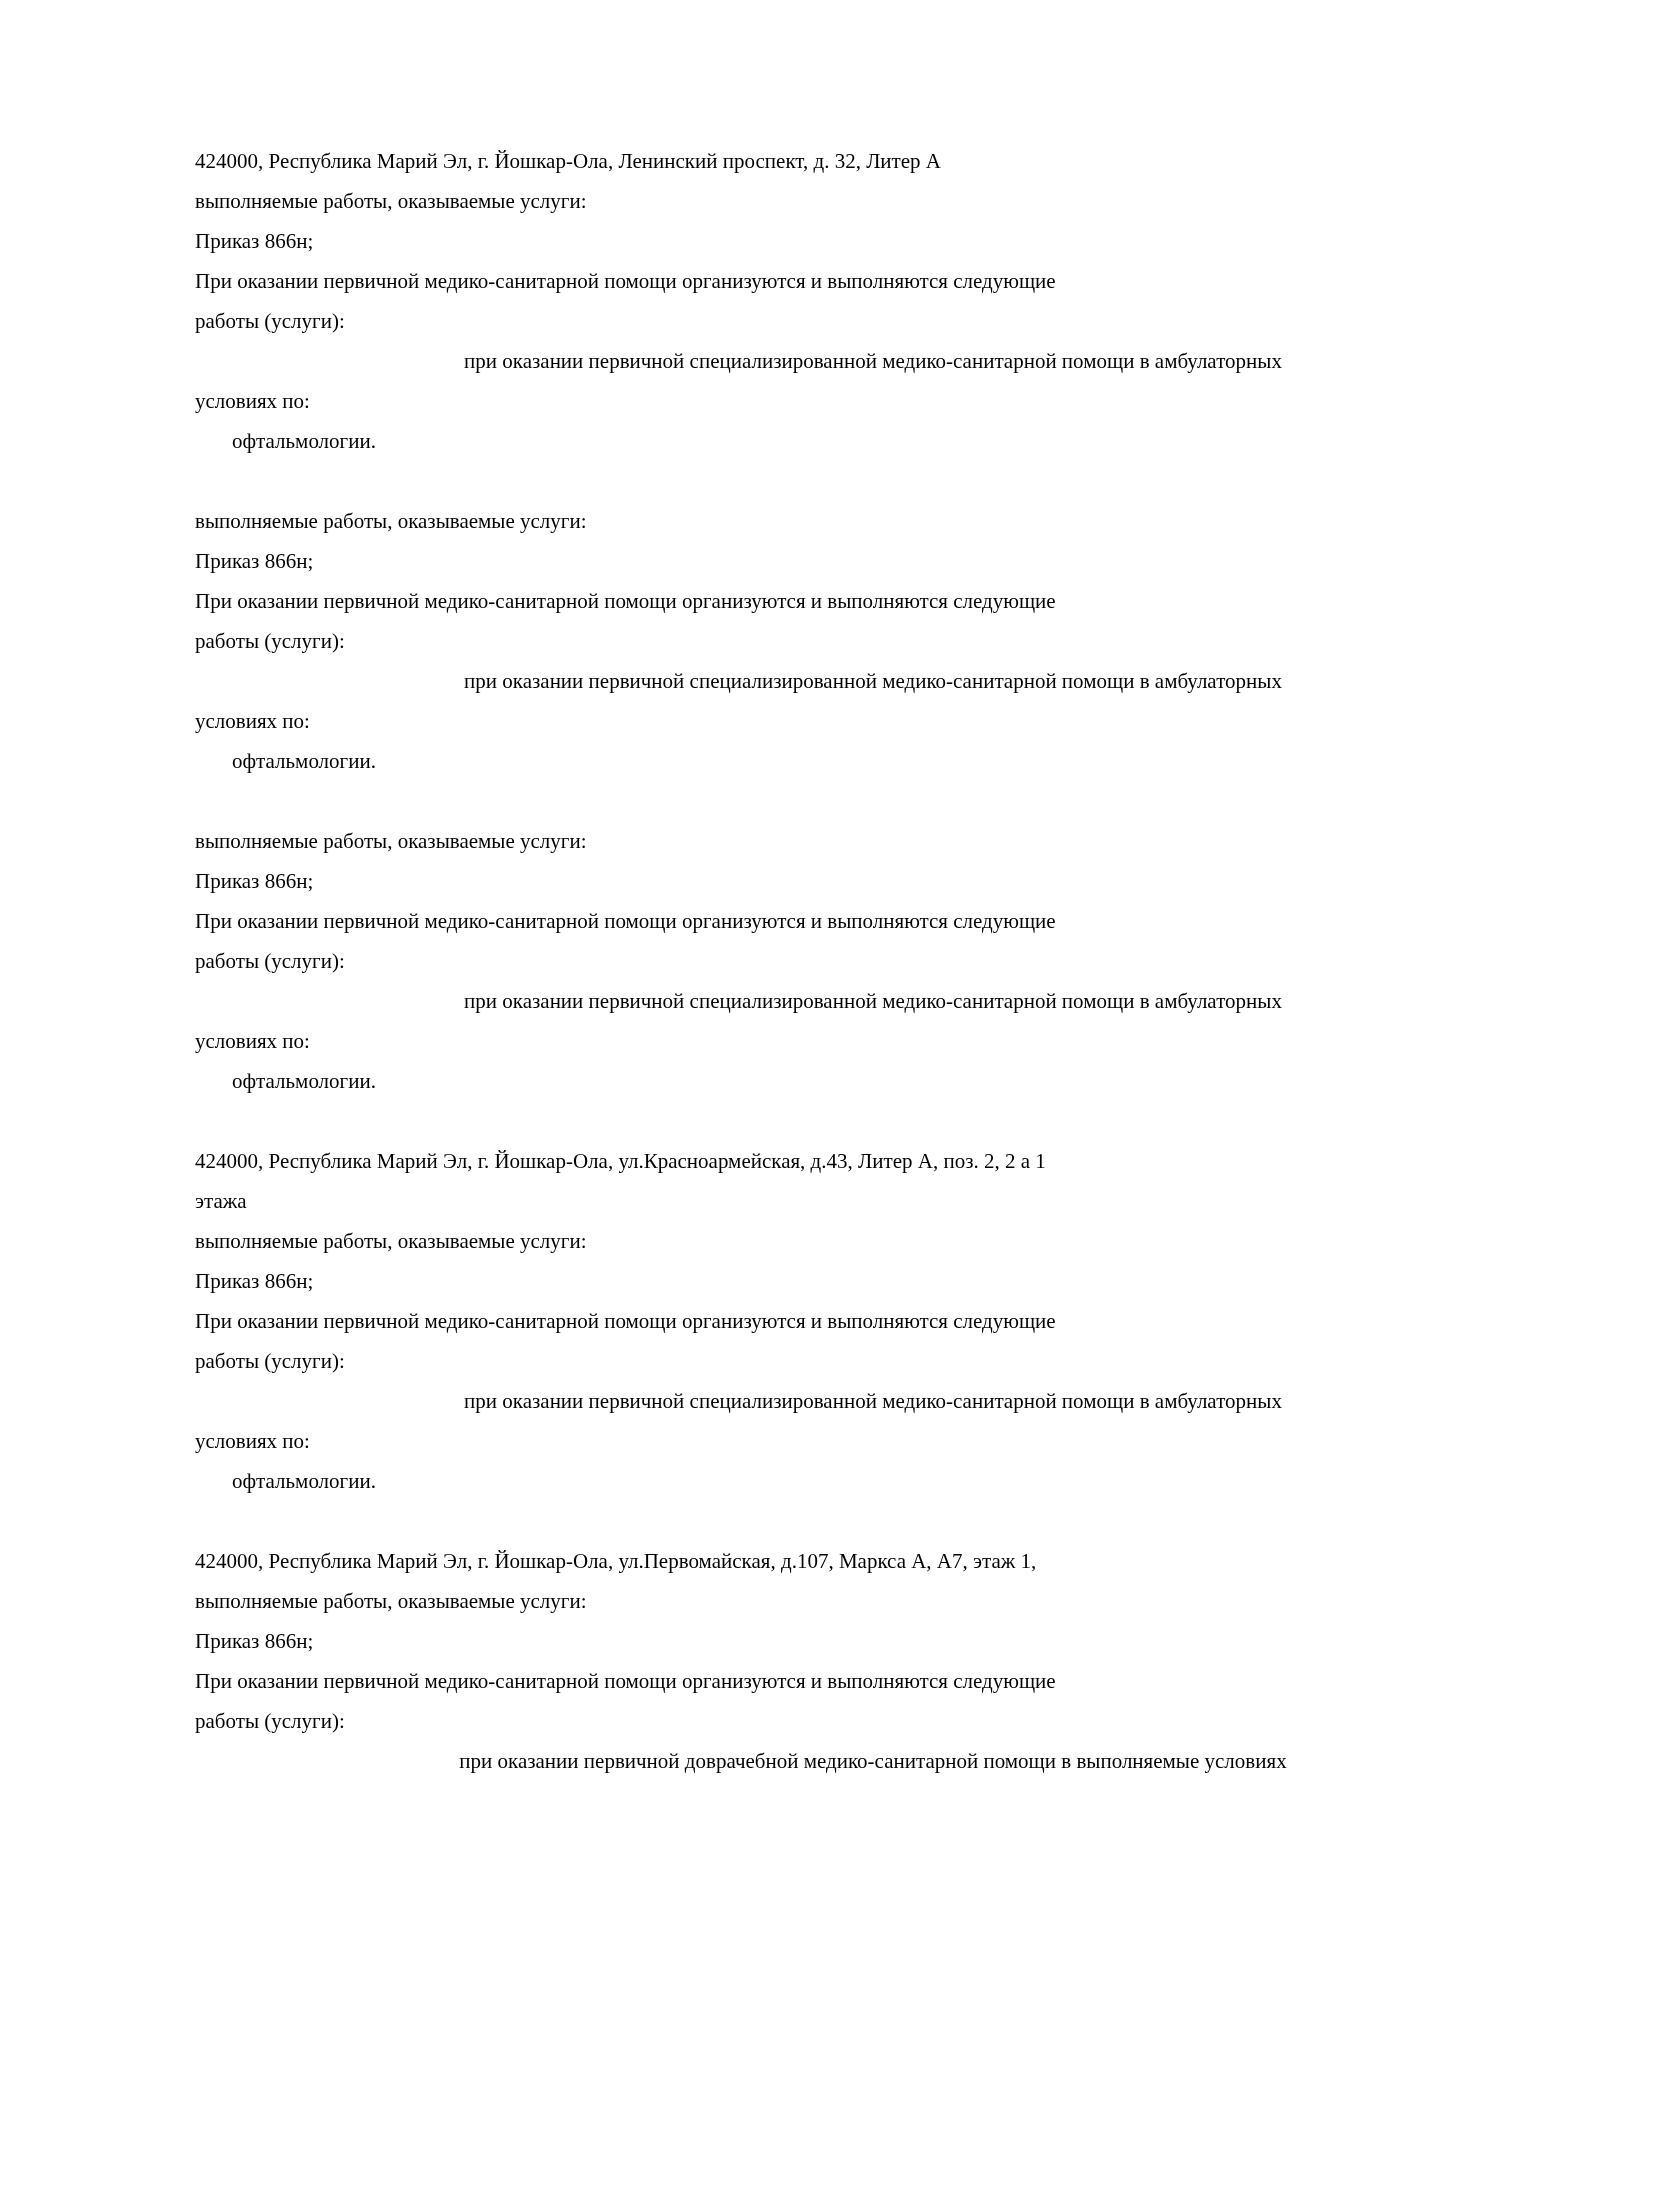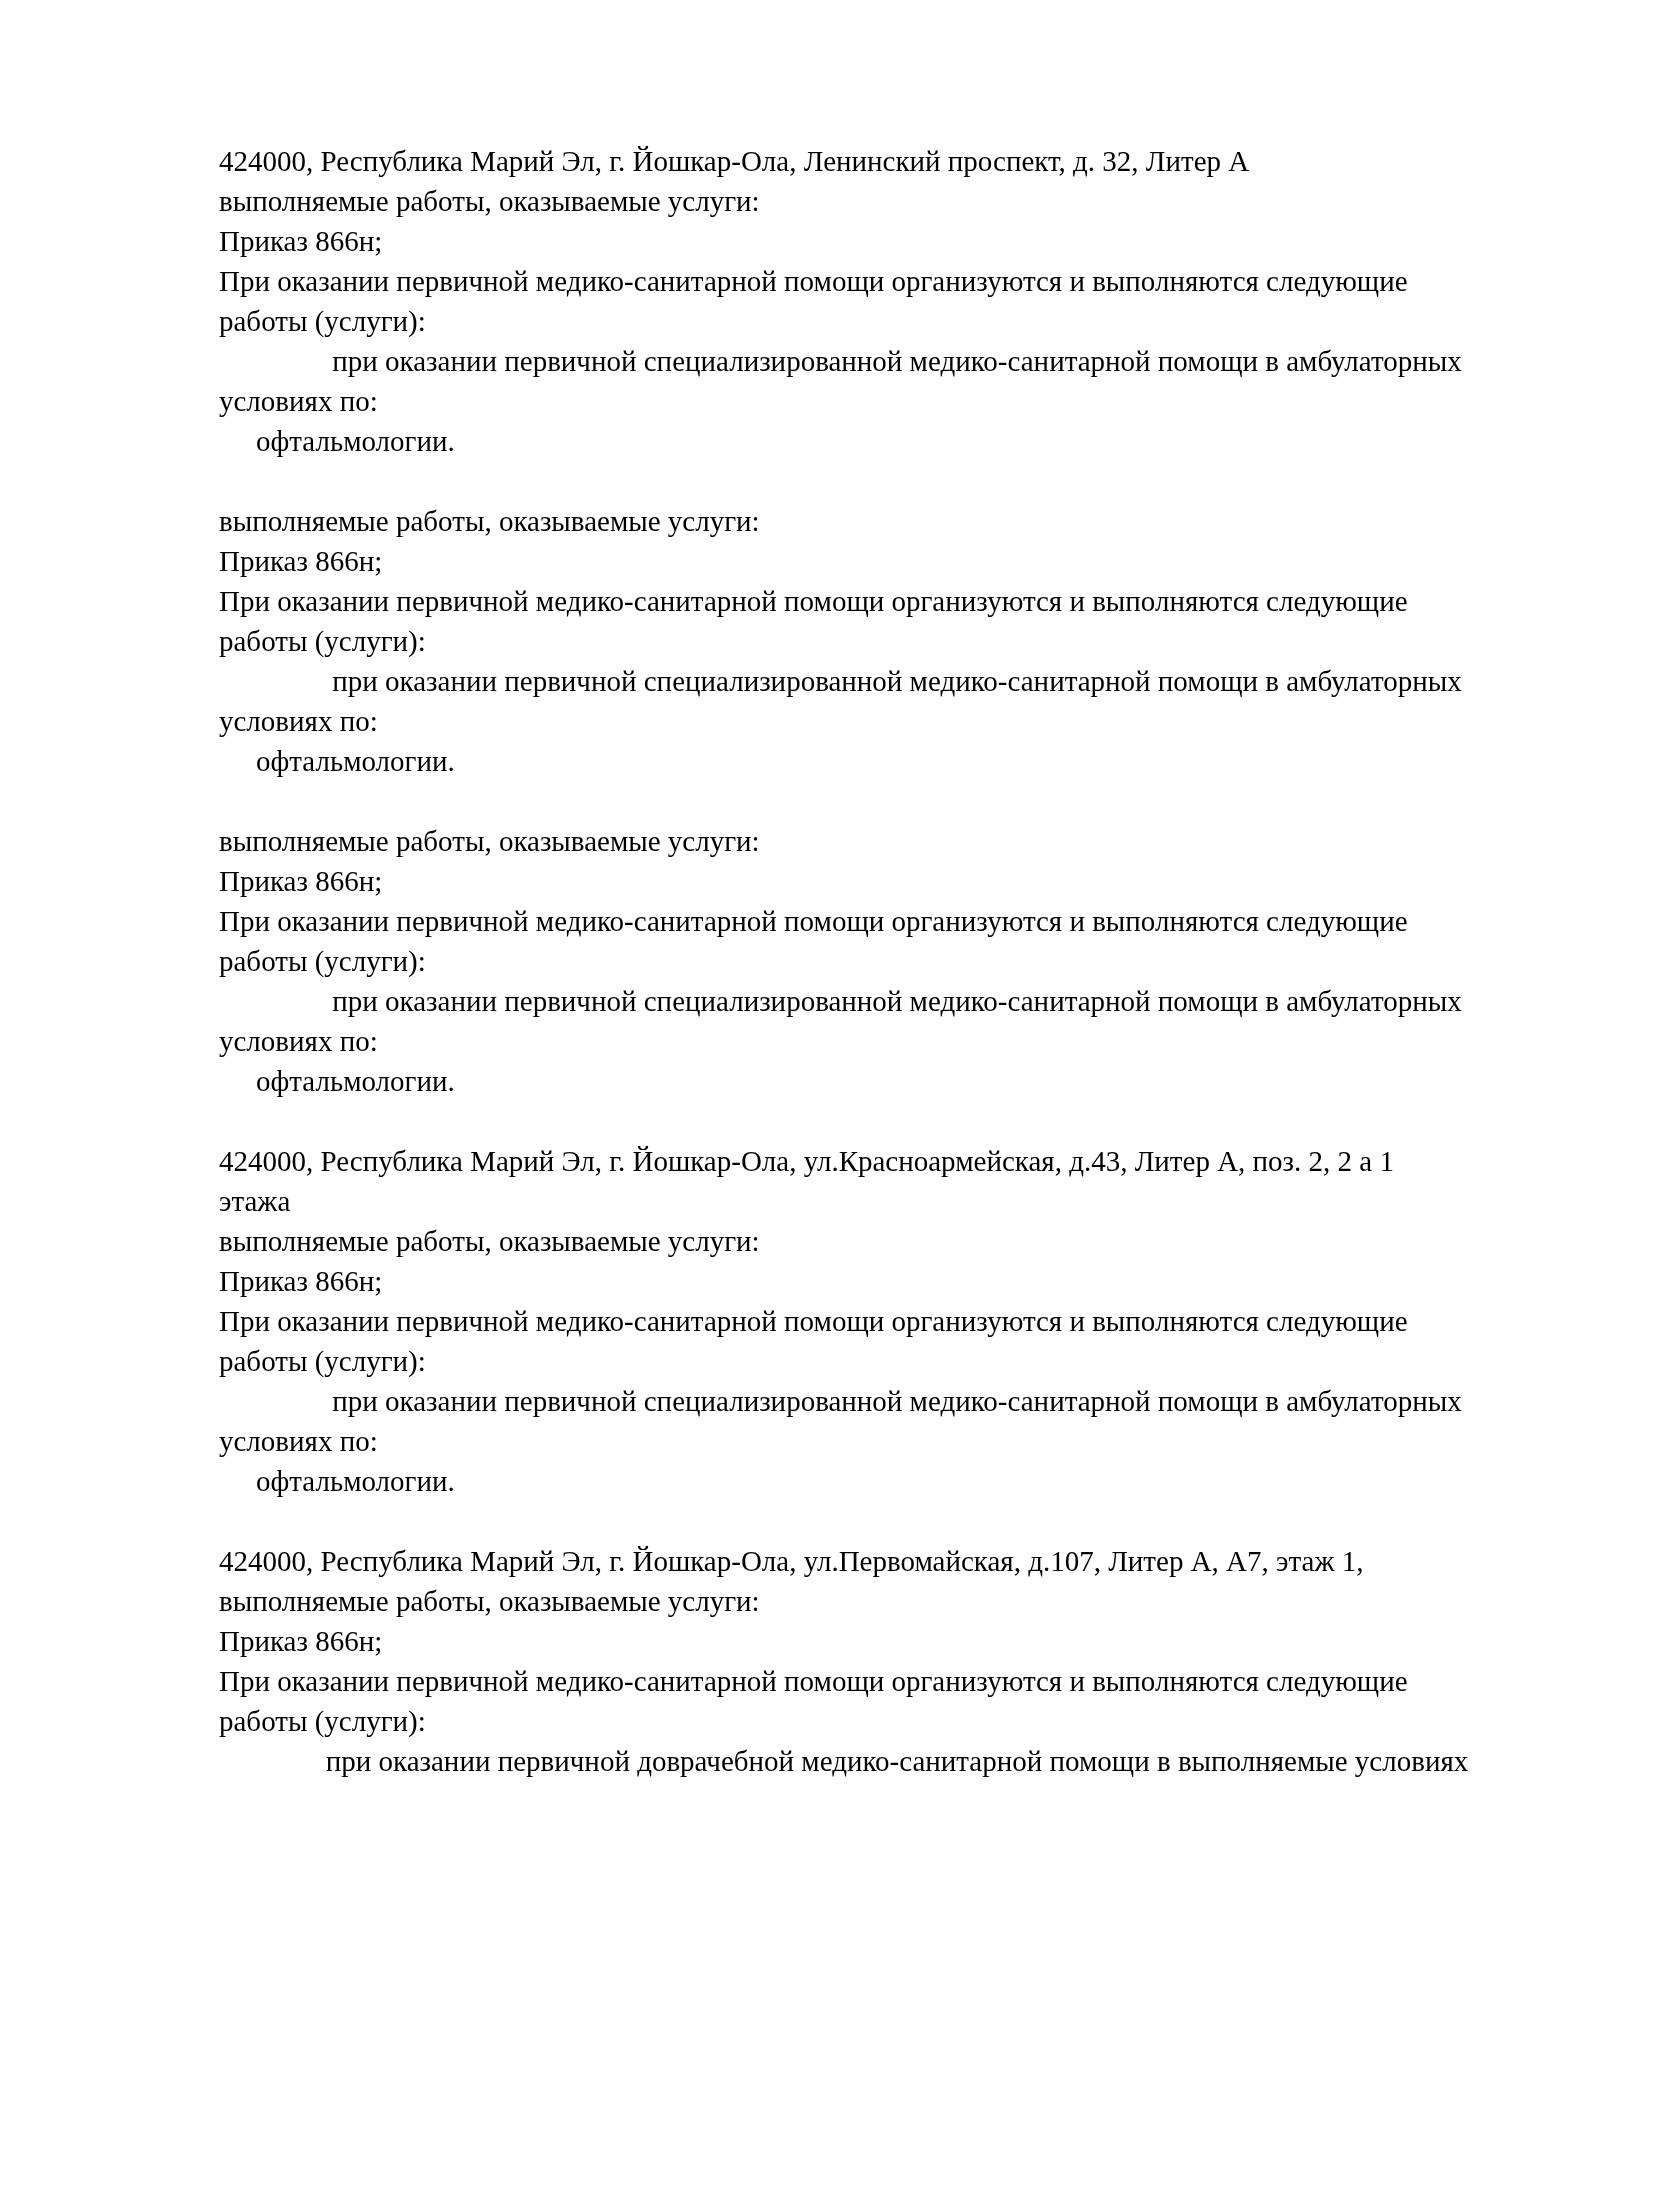--- a/index.html
+++ b/index.html
@@ -14,23 +14,22 @@
     background: #ffffff;
     overflow: hidden;
     font-family: "Liberation Serif", "DejaVu Serif", serif;
     color: #000000;
   }
   .content {
     position: absolute;
     left: 195px;
     top: 141px;
     width: 1340px;
-    font-size: 29px;
+    font-size: 21px;
     line-height: 40px;
-    margin-left: 24px;
   }
   .entry {
     margin: 0 0 40px 0;
   }
   .line {
     white-space: nowrap;
     font-kerning: normal;
   }
   .ind-0 { padding-left: 0; }
   .ind-1 { padding-left: 16px; text-align: center; }
@@ -75,21 +74,21 @@
         <div class="line ind-0">этажа</div>
         <div class="line ind-0">выполняемые работы, оказываемые услуги:</div>
         <div class="line ind-0">Приказ 866н;</div>
         <div class="line ind-0">При оказании первичной медико-санитарной помощи организуются и выполняются следующие</div>
         <div class="line ind-0">работы (услуги):</div>
         <div class="line ind-1">при оказании первичной специализированной медико-санитарной помощи в амбулаторных</div>
         <div class="line ind-0">условиях по:</div>
         <div class="line ind-2">офтальмологии.</div>
       </section>
       <section class="entry">
-        <div class="line ind-0">424000, Республика Марий Эл, г. Йошкар-Ола, ул.Первомайская, д.107, Литер А, А7, этаж 1,</div>
+        <div class="line ind-0">424000, Республика Марий Эл, г. Йошкар-Ола, ул.Первомайская, д.107, Маркса А, А7, этаж 1,</div>
         <div class="line ind-0">выполняемые работы, оказываемые услуги:</div>
         <div class="line ind-0">Приказ 866н;</div>
         <div class="line ind-0">При оказании первичной медико-санитарной помощи организуются и выполняются следующие</div>
         <div class="line ind-0">работы (услуги):</div>
         <div class="line ind-1">при оказании первичной доврачебной медико-санитарной помощи в выполняемые условиях</div>
       </section>
     </main>
 </div>
 
 </body></html>

